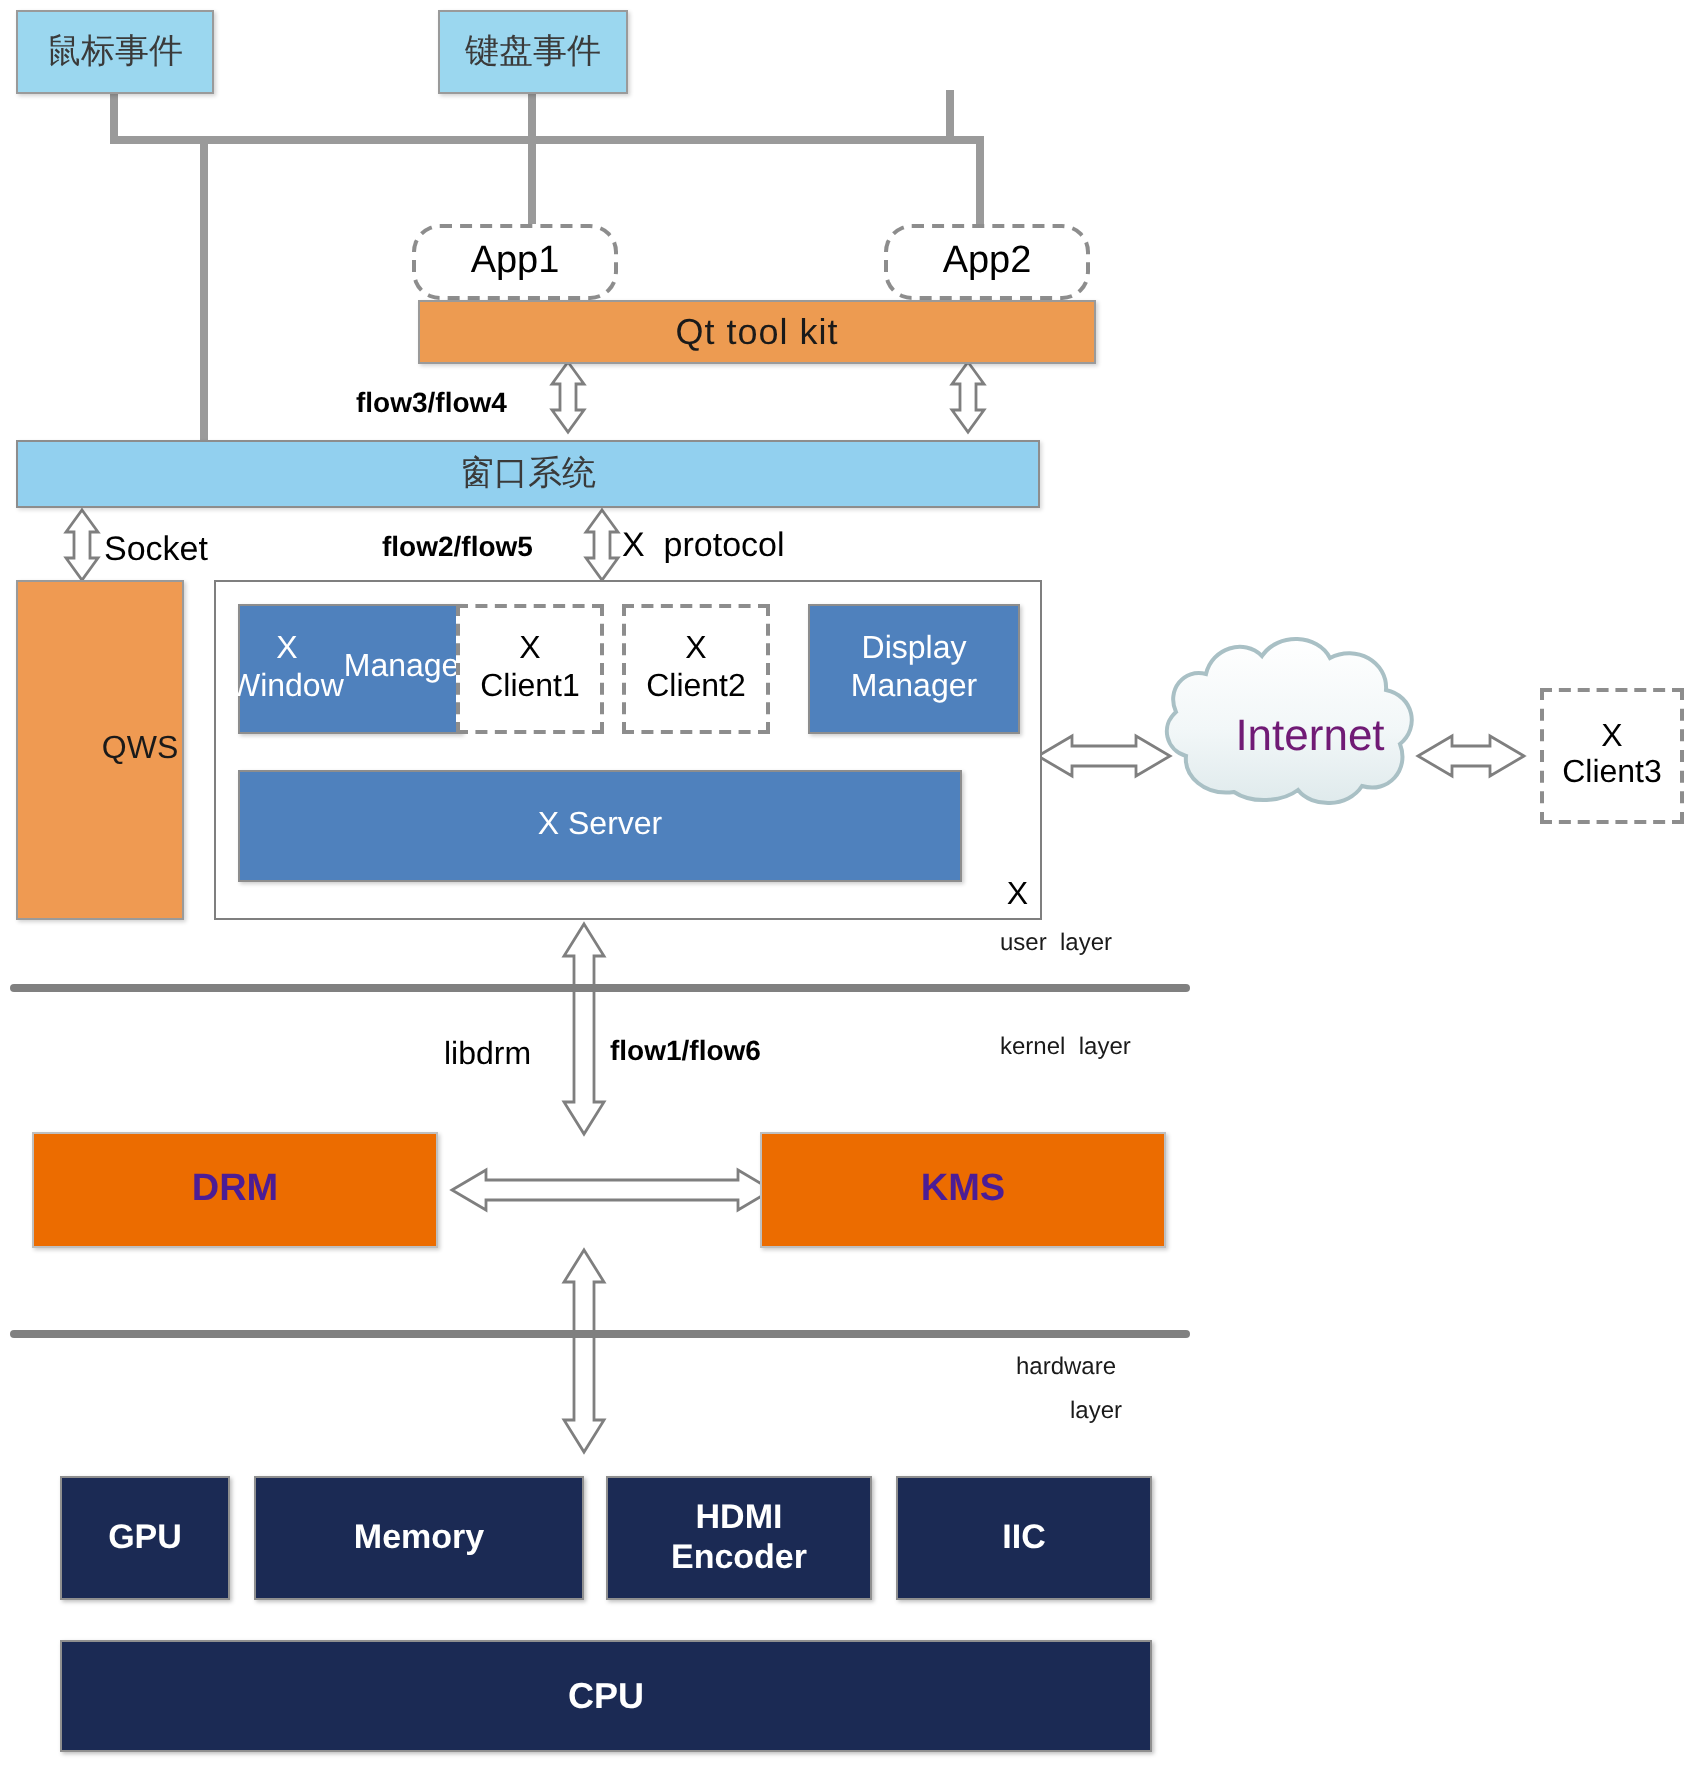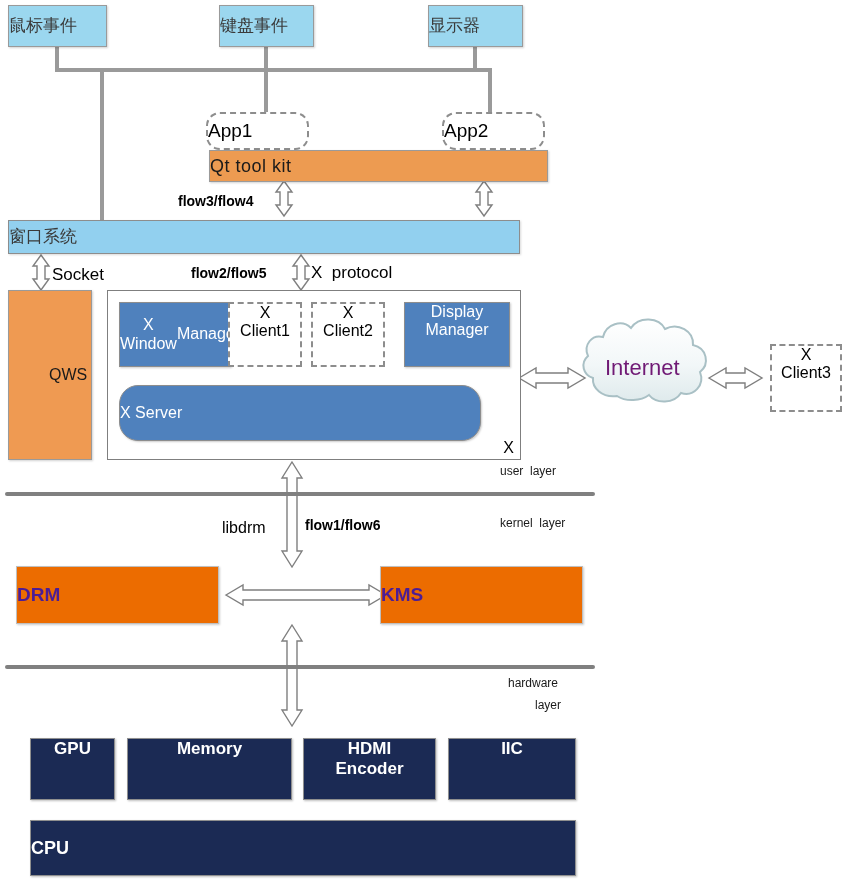--- a/index.html
+++ b/index.html
@@ -16,20 +16,21 @@
     width: 851px;
     height: 885px;
     background: #ffffff;
     overflow: hidden;
   }
   .node {
     position: absolute;
     box-sizing: border-box;
     display: flex;
     align-items: center;
+    justify-content: center;
     text-align: center;
     line-height: 1.15;
   }
 
   
   .evt {
     background: #9bd7ef;
     border: 1px solid #9a9a9a;
     color: #3a3a3a;
     font-size: 17px;
@@ -220,23 +221,20 @@
                C 641 401 626 402 617 396 Z" fill="url(#cloudGrad)" stroke="#a9c0c5" stroke-width="2"></path>
     </g>
   </svg>
 
   <div class="node evt" style="left:8px;  top:5px; width:99px;  height:42px;">
     <span>鼠标事件</span>
   </div>
   <div class="node evt" style="left:219px; top:5px; width:95px; height:42px;">
     <span>键盘事件</span>
   </div>
-  <div class="node evt" style="left:428px; top:5px; width:95px; height:42px;">
-    <span>显示器</span>
-  </div>
 
   <div class="node apppill" style="left:206px; top:112px; width:103px; height:38px;">
     <span>App1</span>
   </div>
   <div class="node apppill" style="left:442px; top:112px; width:103px; height:38px;">
     <span>App2</span>
   </div>
 
   <div class="node qtkit" style="left:209px; top:150px; width:339px; height:32px;">
     <span>Qt  tool  kit</span>
@@ -264,21 +262,21 @@
   </div>
   <div class="node dashbox" style="left:311px; top:302px; width:74px; height:65px; flex-direction:column;">
     <span class="twoline">X</span>
     <span class="twoline">Client2</span>
   </div>
   <div class="node bluebox" style="left:404px; top:302px; width:106px; height:65px; flex-direction:column;">
     <span class="twoline">Display</span>
     <span class="twoline">Manager</span>
   </div>
 
-  <div class="node bluebox" style="left:119px; top:385px; width:362px; height:56px;border-radius:19px;">
+  <div class="node bluebox" style="left:119px; top:385px; width:362px; height:56px;">
     <span>X  Server</span>
   </div>
 
   <div class="node" style="left:605px; top:352px; width:100px; height:32px; font-size:22px; color:#701a75;">
     <span>Internet</span>
   </div>
 
   <div class="node dashbox" style="left:770px; top:344px; width:72px; height:68px; flex-direction:column; font-size:16px;">
     <span class="twoline">X</span>
     <span class="twoline">Client3</span>

